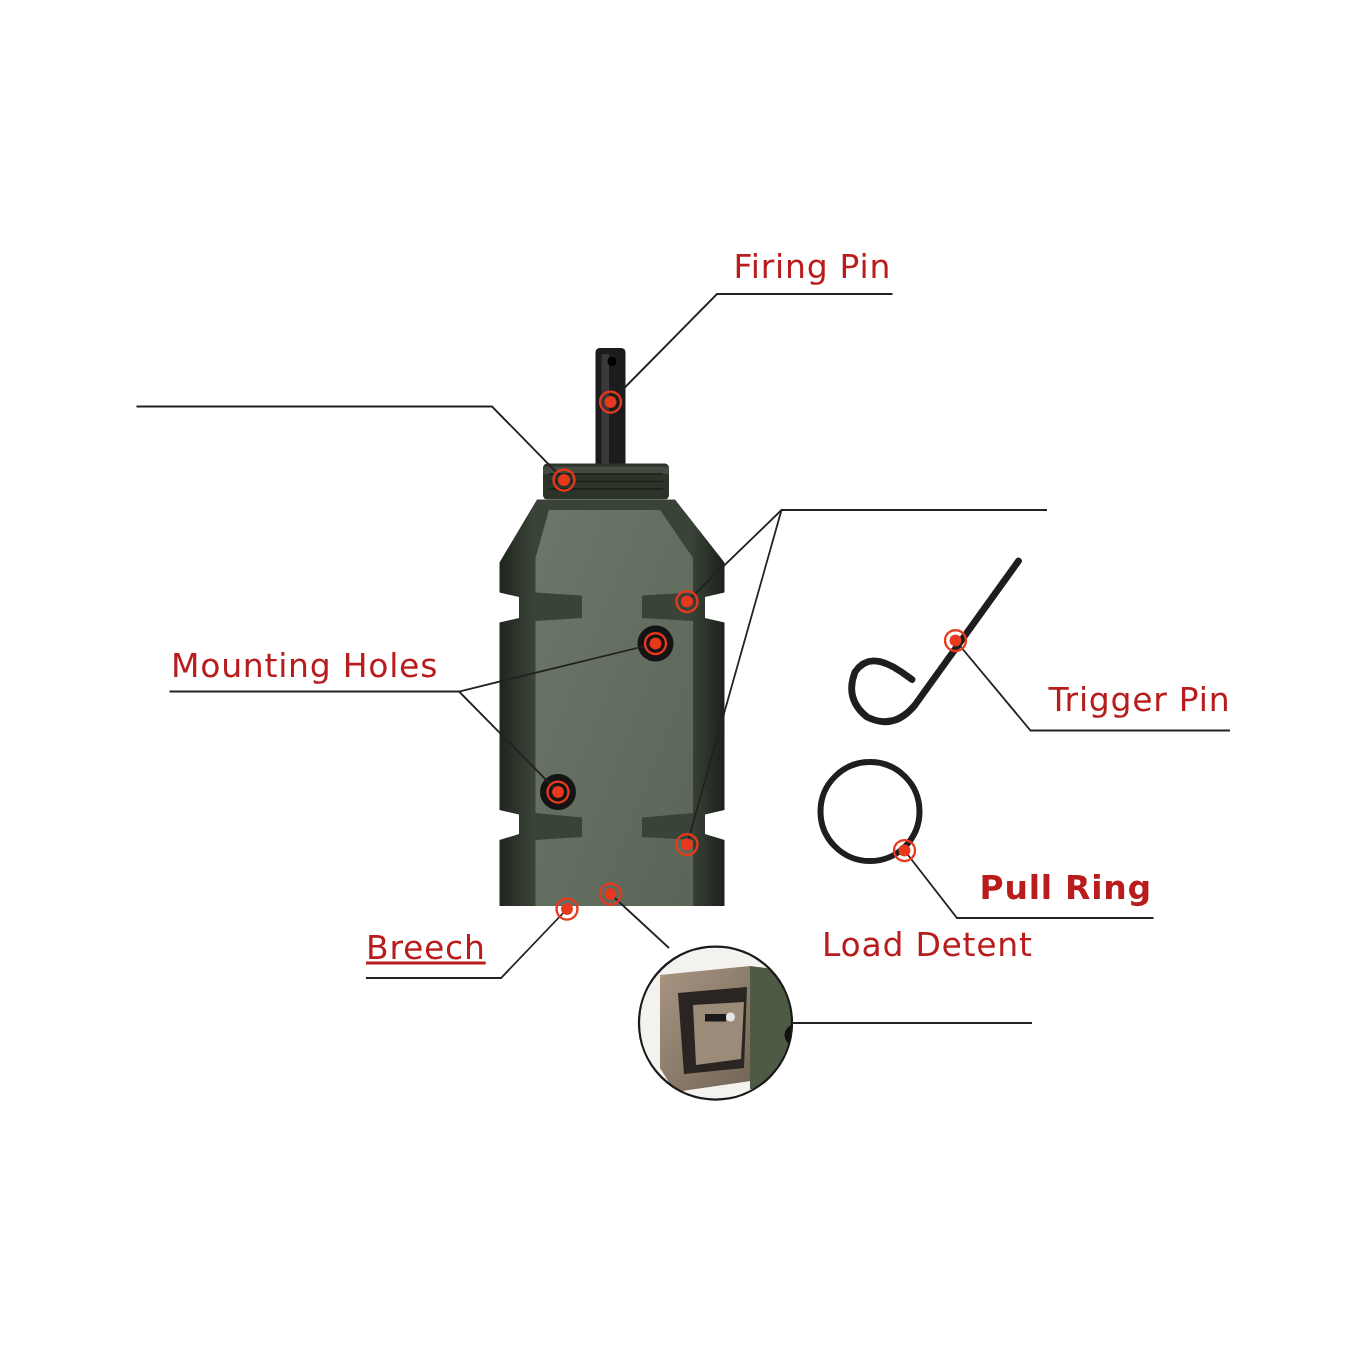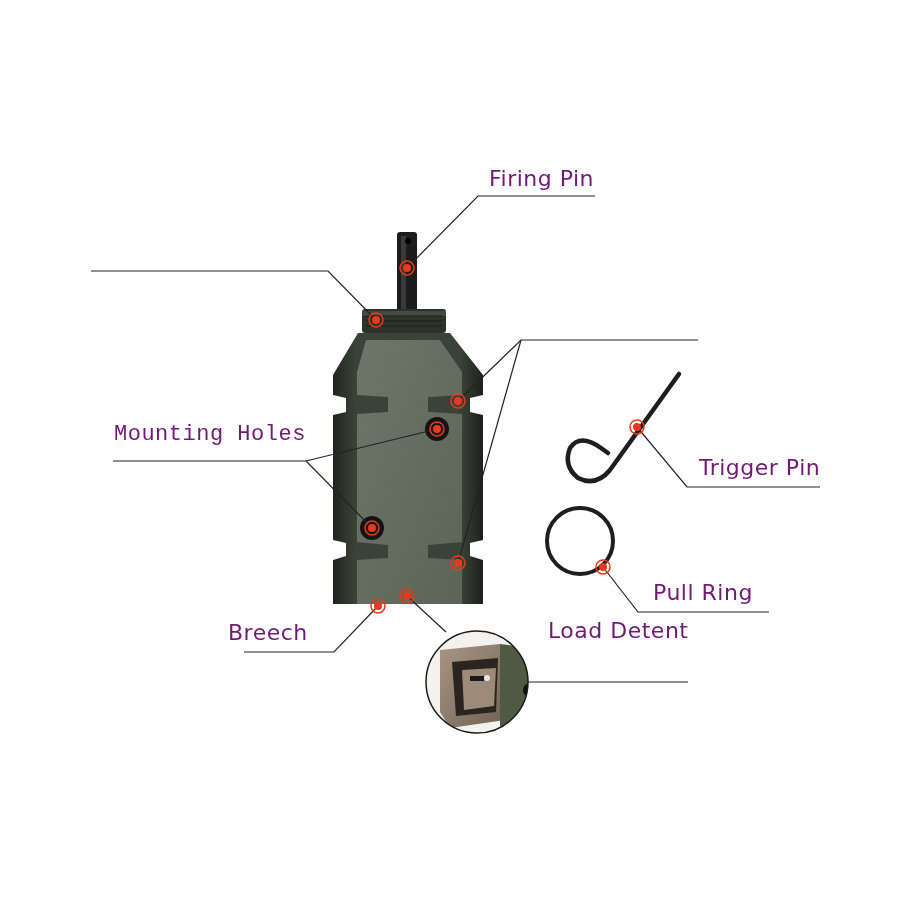--- a/index.html
+++ b/index.html
@@ -1,19 +1,19 @@
 <!DOCTYPE html>
 <html><head>
 <meta charset="utf-8">
 <style>
   html, body { margin: 0; padding: 0; background: #ffffff; }
   body { width: 900px; height: 900px; position: relative; overflow: hidden;
          font-family: "DejaVu Sans", "Liberation Sans", sans-serif; }
   #stage { position: absolute; left: 0; top: 0; width: 900px; height: 900px; }
-  .label { position: absolute; font-size: 22px; color: #701a75; letter-spacing: 0.5px;
+  .label { position: absolute; font-size: 22px; color: #b91c1c; letter-spacing: 0.5px;
            font-weight: normal; white-space: nowrap; line-height: 1; }
   svg { position: absolute; left: 0; top: 0; }
 </style>
 </head>
 <body>
 
 <div id="stage">
 
   <svg width="900" height="900" viewBox="0 0 900 900">
     <defs>
@@ -137,18 +137,18 @@
           <circle cx="378" cy="606" r="4" fill="#e8391d"></circle>
         </g>
       <g>
           <circle cx="407" cy="596" r="7" fill="none" stroke="#e8391d" stroke-width="1.5"></circle>
           <circle cx="407" cy="596" r="4" fill="#e8391d"></circle>
         </g>
     </g>
   </svg>
 
   <div class="label" style="left:489px;top:168px;">Firing Pin</div>
-  <div class="label" style="left:114px;top:424px;font-family:Liberation Mono, monospace;">Mounting Holes</div>
+  <div class="label" style="left:114px;top:434px;">Mounting Holes</div>
   <div class="label" style="left:699px;top:457px;text-align:right;">Trigger Pin</div>
-  <div class="label" style="left:653px;top:582px;">Pull Ring</div>
-  <div class="label" style="left:228px;top:622px;">Breech</div>
+  <div class="label" style="left:653px;top:582px;font-weight:bold;">Pull Ring</div>
+  <div class="label" style="left:244px;top:622px;text-decoration:underline;">Breech</div>
   <div class="label" style="left:548px;top:620px;">Load Detent</div>
 </div>
 
 </body></html>

